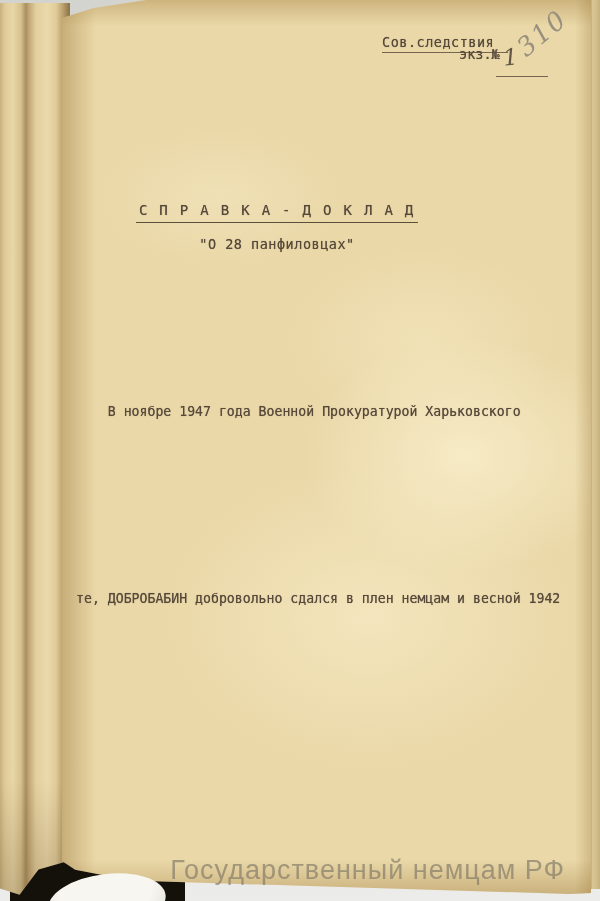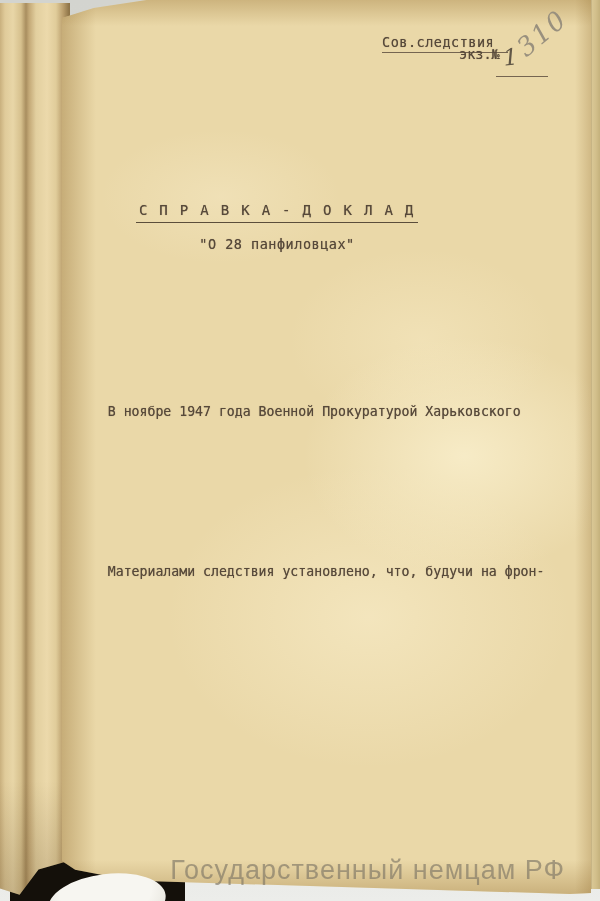--- a/index.html
+++ b/index.html
@@ -110,22 +110,22 @@
     <div class="typed doc-subtitle">"О 28 панфиловцах"</div>
   </div>
 
   <div class="typed doc-body">
     
   
       <div>    В ноябре 1947 года Военной Прокуратурой Харьковского</div>
     
     
     
-      <div>    Материалами следствия установлено, что, будучи на фрон-</div>
     
+      <div>те, ДОБРОБАБИН добровольно сдался в плен немцам и весной 1942</div>
     
       
     
       
     
       
     
       
     
       

